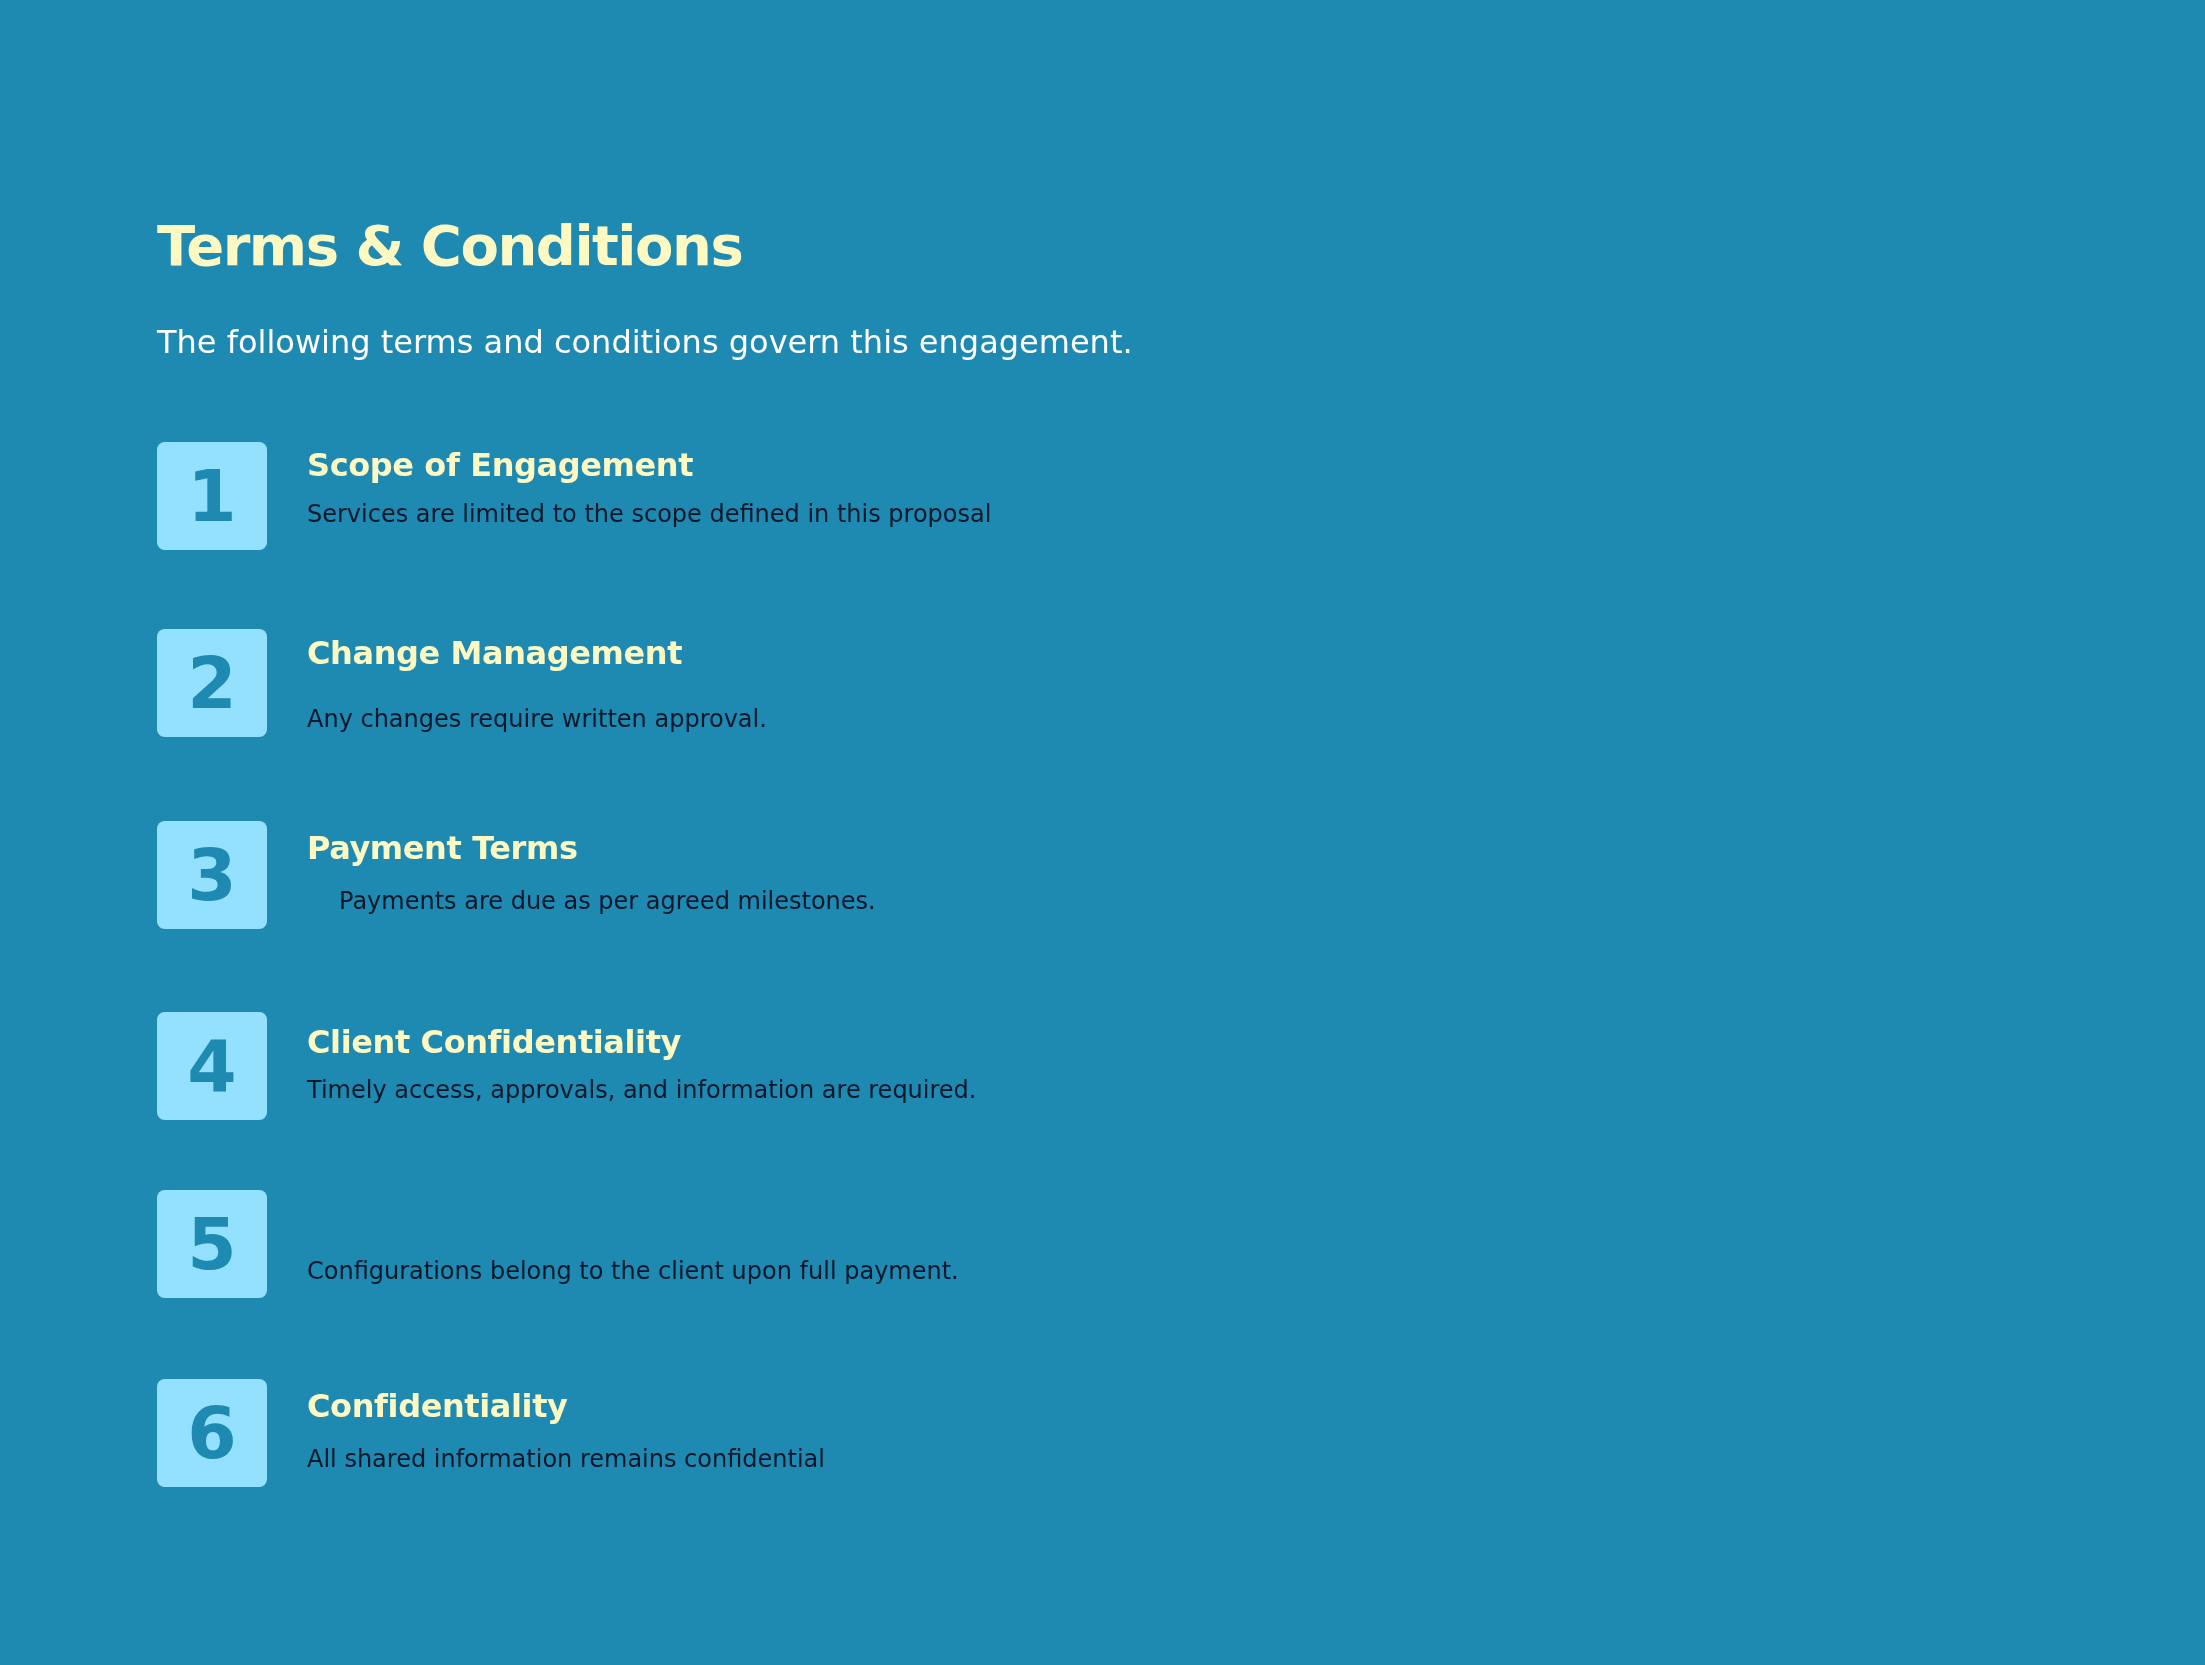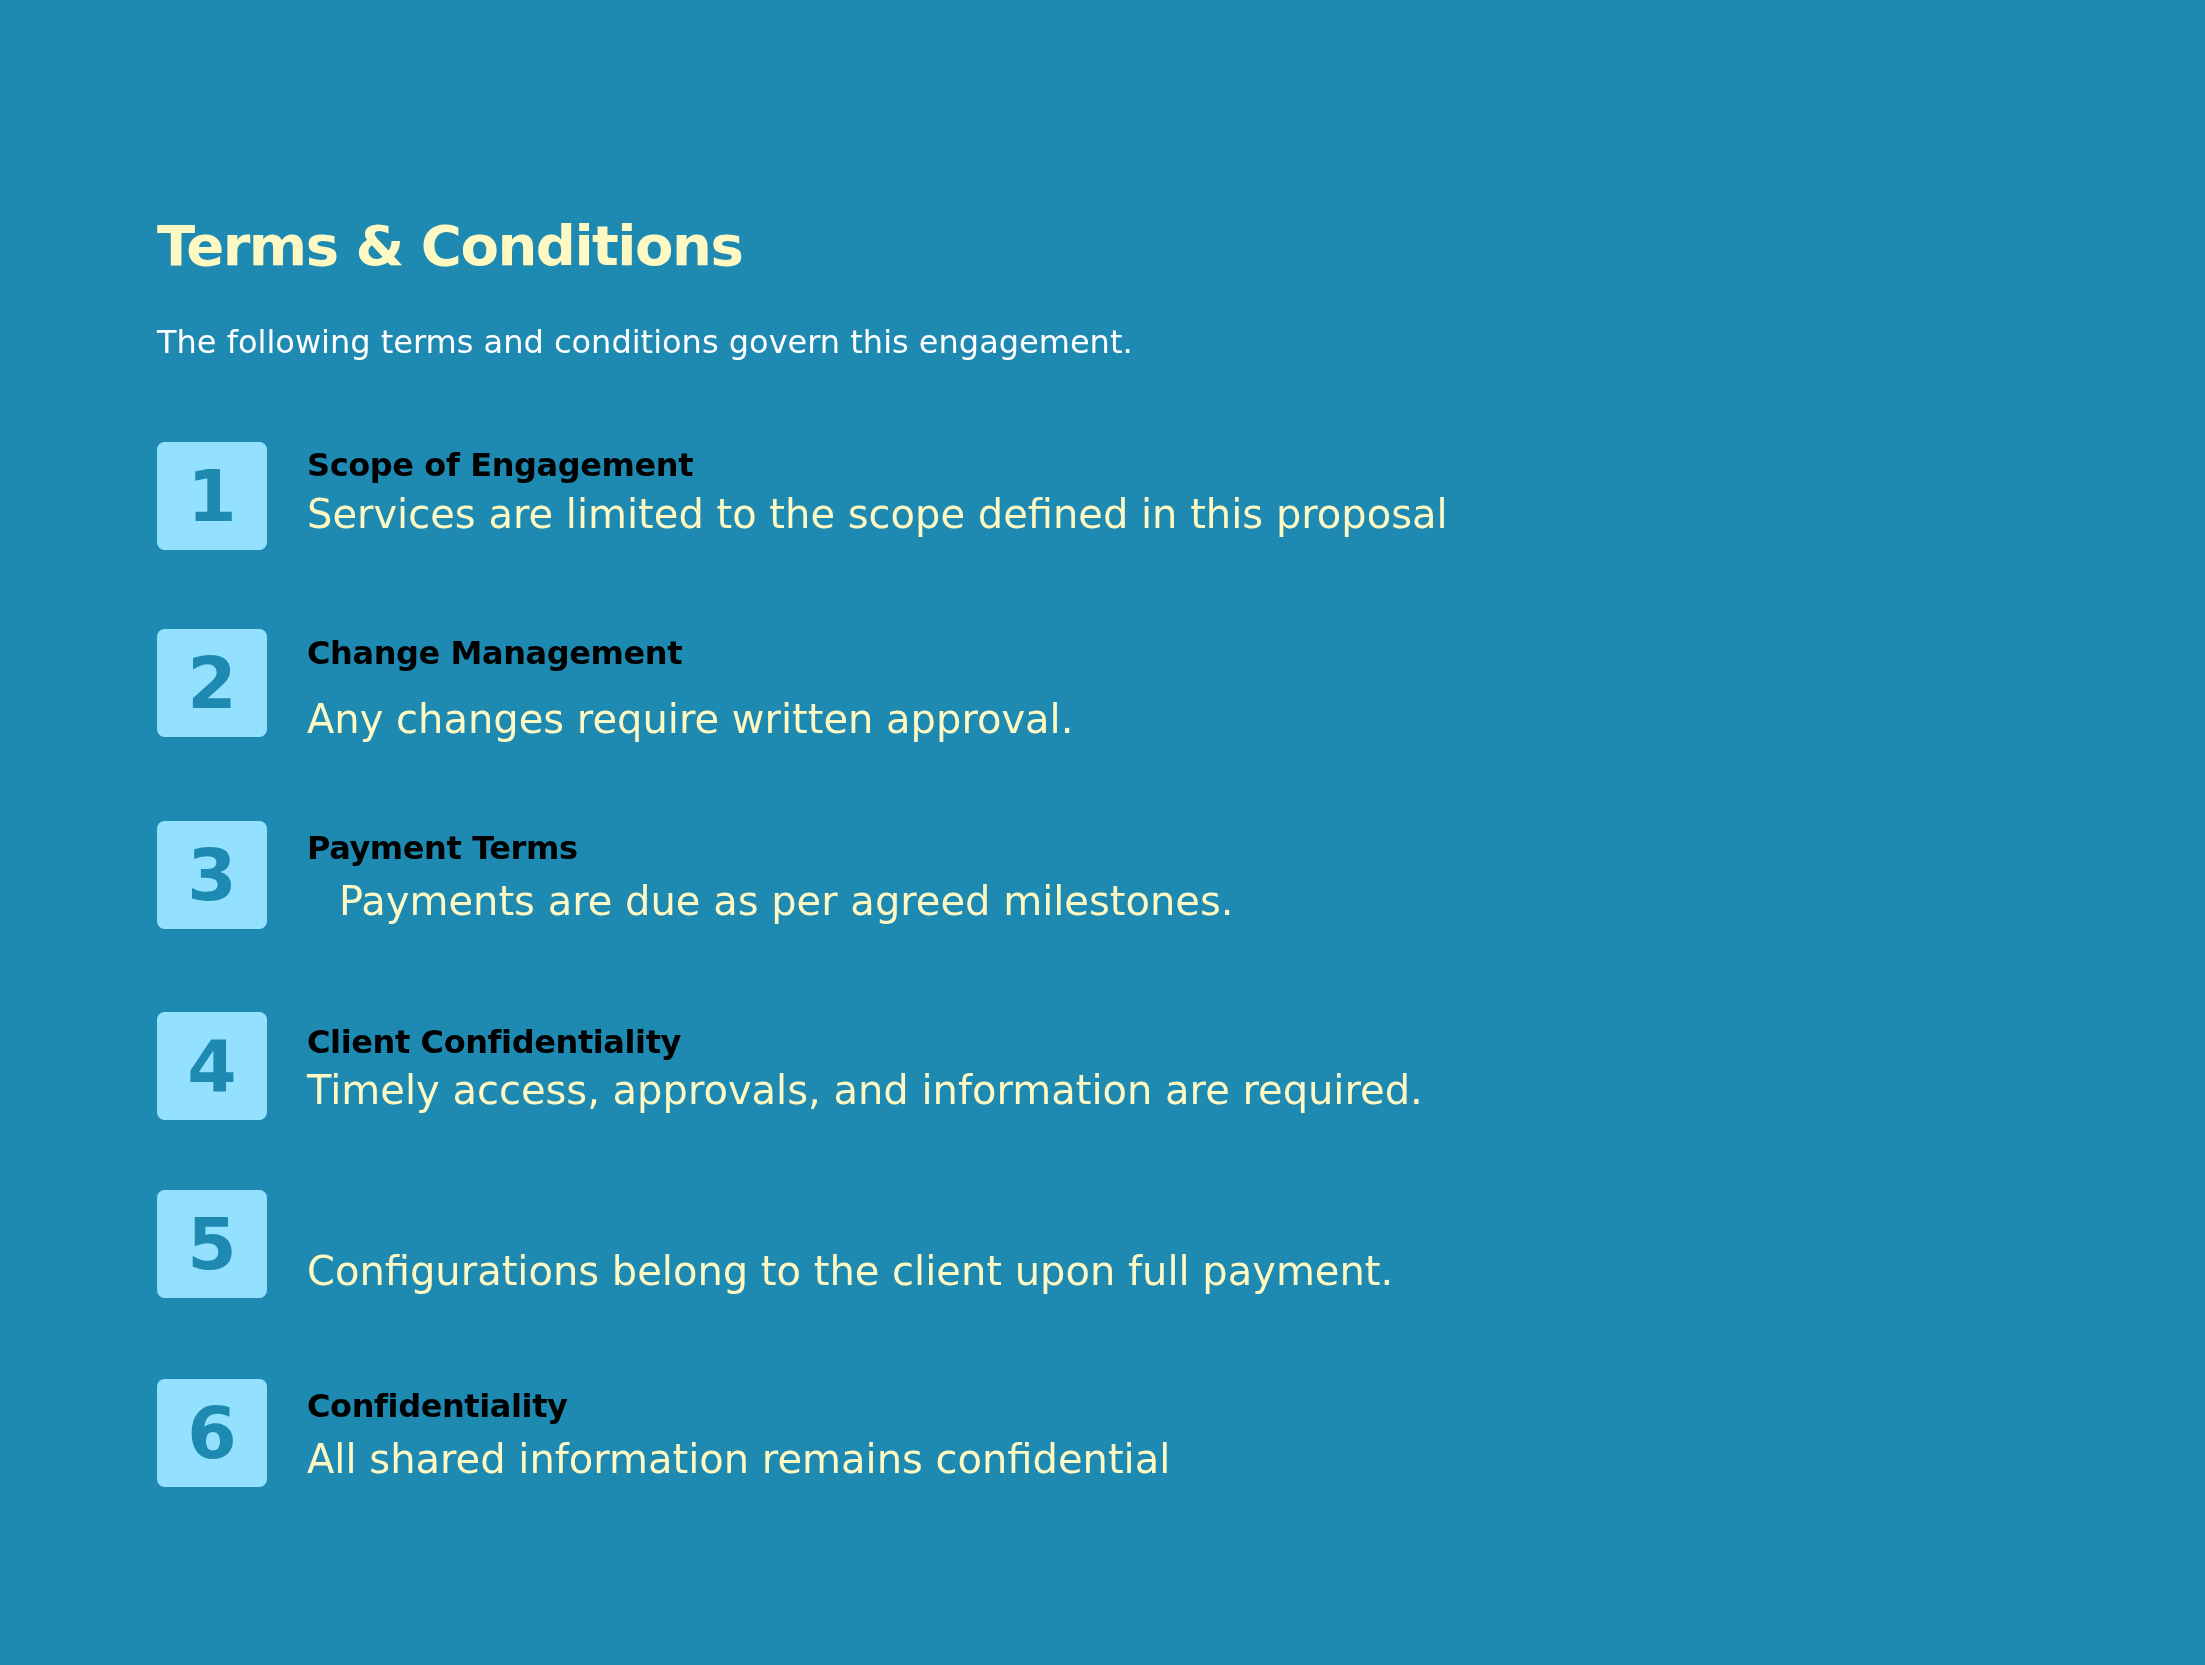--- a/index.html
+++ b/index.html
@@ -66,32 +66,32 @@
       color: #1E89B1;
       line-height: 1;
     }
     .term-heading {
       position: absolute;
       left: 150px;
       top: 1.5px;
       margin: 0;
       font-size: 32px;
       font-weight: bold;
-      color: #000000;
+      color: #fef9c3;
       line-height: 43px;
       white-space: nowrap;
       letter-spacing: -0.4px;
     }
     .term-desc {
       position: absolute;
       left: 150px;
       top: 51px;
       margin: 0;
-      font-size: 40px;
-      color: #fef9c3;
+      font-size: 24px;
+      color: #0f172a;
       line-height: 43px;
       white-space: nowrap;
       text-align: center;
     }
   </style>
 </head>
 <body>
 
 <div class="page">
   <h1 class="title">Terms &amp; Conditions</h1>

